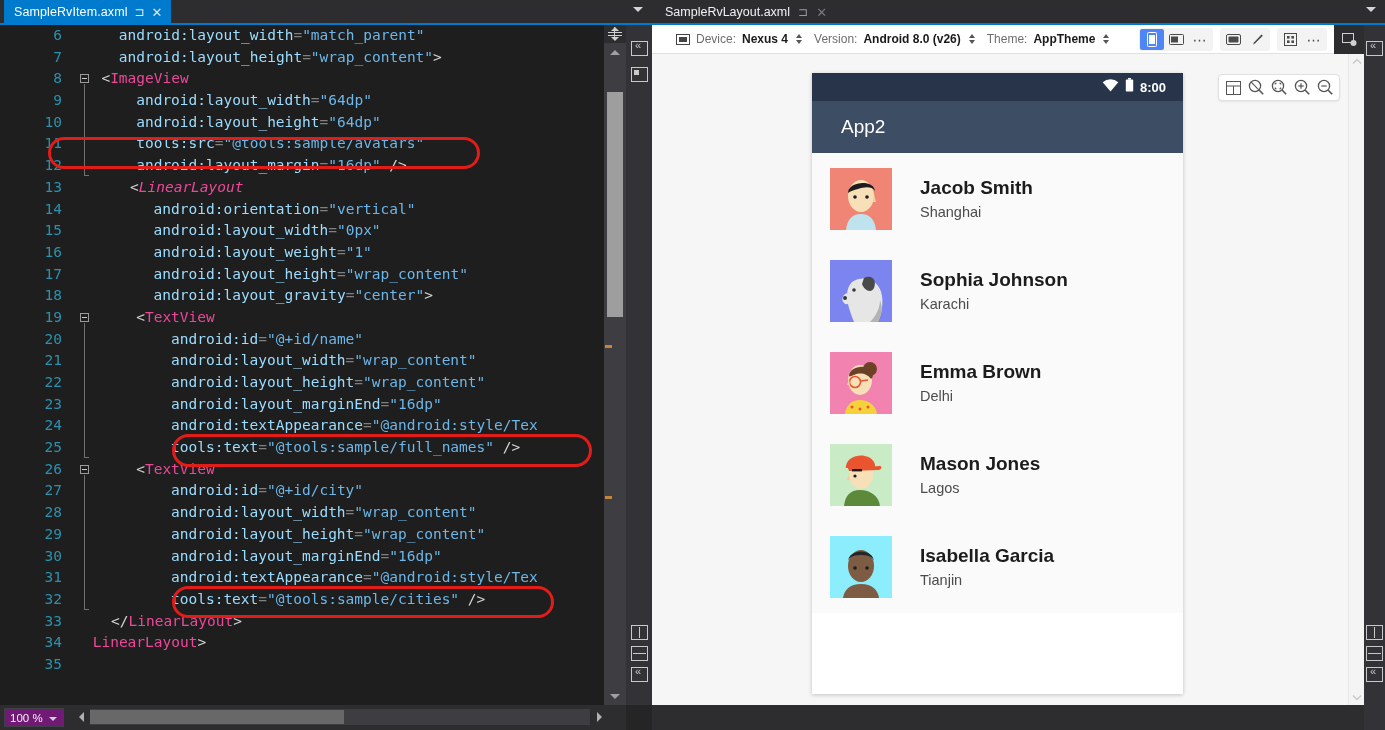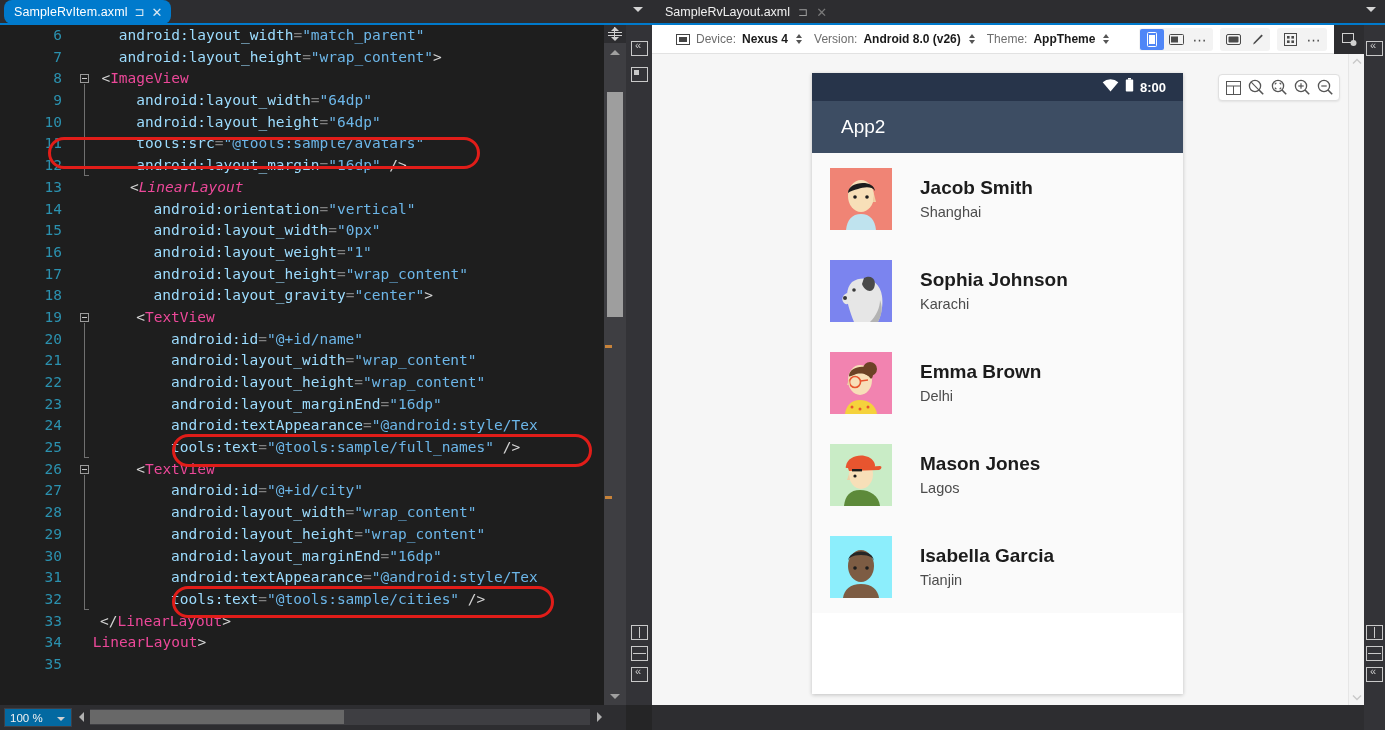--- a/index.html
+++ b/index.html
@@ -21,21 +21,21 @@
   }
   .tabstrip {
     position: absolute; left: 0; top: 0; width: 652px; height: 24px;
     background: #2d2d30;
   }
   .tab {
     position: absolute; left: 4px; top: 0; height: 24px;
     display: flex; align-items: center; gap: 7px;
     padding: 0 8px 0 10px;
     background: #007acc; color: #ffffff;
-    font-size: 12.5px; white-space: nowrap; border-radius: 8px;
+    font-size: 12.5px; white-space: nowrap;
   }
   .tab .tab-label { letter-spacing: .1px; }
   .tab .pin-icon, .tab .close-icon {
     font-size: 12px; color: #e6eef5; opacity: .95; line-height: 1;
   }
   .tab .close-icon { font-size: 13px; }
   .tabstrip-caret {
     position: absolute; right: 9px; top: 7px;
     width: 0; height: 0;
     border-left: 5px solid transparent; border-right: 5px solid transparent;
@@ -174,22 +174,22 @@
     content: ""; position: absolute; left: 1px; top: 6px;
     width: 13px; height: 1px; background: #c9c9c9;
   }
 
   
   #code-status {
     position: absolute; left: 0; top: 705px; width: 626px; height: 25px;
     background: #2d2d30;
   }
   .zoom-combo {
-    position: absolute; left: 4px; top: 3px; width: 68px; height: 19px;
-    background: #0369a1; border: 1px solid #3f3f46;
+    position: absolute; left: 4px; top: 3px; width: 60px; height: 19px;
+    background: #701a75; border: 1px solid #3f3f46;
     display: flex; align-items: center; padding-left: 5px;
     color: #f1f1f1; font-size: 11.5px;
   }
   .zoom-combo .caret {
     position: absolute; right: 6px; top: 8px; width: 0; height: 0;
     border-left: 4px solid transparent; border-right: 4px solid transparent;
     border-top: 4px solid #d0d0d0;
   }
   .hs-left, .hs-right {
     position: absolute; top: 4px; width: 16px; height: 16px;
@@ -378,21 +378,21 @@
           <div class="crow"><span class="lnum">23</span><span class="ctext" style="left: 171px;"><span class="t-attr">android:layout_marginEnd</span><span class="t-eq">=</span><span class="t-str">"16dp"</span></span></div>
           <div class="crow"><span class="lnum">24</span><span class="ctext" style="left: 171px;"><span class="t-attr">android:textAppearance</span><span class="t-eq">=</span><span class="t-str">"@android:style/Tex</span></span></div>
           <div class="crow"><span class="lnum">25</span><span class="ctext" style="left: 171px;"><span class="t-attr">tools:text</span><span class="t-eq">=</span><span class="t-str">"@tools:sample/full_names"</span><span class="t-punct"> /&gt;</span></span></div>
           <div class="crow"><span class="lnum">26</span><span class="ctext" style="left: 136.2px;"><span class="t-punct">&lt;</span><span class="t-tag">TextView</span></span></div>
           <div class="crow"><span class="lnum">27</span><span class="ctext" style="left: 171px;"><span class="t-attr">android:id</span><span class="t-eq">=</span><span class="t-str">"@+id/city"</span></span></div>
           <div class="crow"><span class="lnum">28</span><span class="ctext" style="left: 171px;"><span class="t-attr">android:layout_width</span><span class="t-eq">=</span><span class="t-str">"wrap_content"</span></span></div>
           <div class="crow"><span class="lnum">29</span><span class="ctext" style="left: 171px;"><span class="t-attr">android:layout_height</span><span class="t-eq">=</span><span class="t-str">"wrap_content"</span></span></div>
           <div class="crow"><span class="lnum">30</span><span class="ctext" style="left: 171px;"><span class="t-attr">android:layout_marginEnd</span><span class="t-eq">=</span><span class="t-str">"16dp"</span></span></div>
           <div class="crow"><span class="lnum">31</span><span class="ctext" style="left: 171px;"><span class="t-attr">android:textAppearance</span><span class="t-eq">=</span><span class="t-str">"@android:style/Tex</span></span></div>
           <div class="crow"><span class="lnum">32</span><span class="ctext" style="left: 171px;"><span class="t-attr">tools:text</span><span class="t-eq">=</span><span class="t-str">"@tools:sample/cities"</span><span class="t-punct"> /&gt;</span></span></div>
-          <div class="crow"><span class="lnum">33</span><span class="ctext" style="left: 100px;"><span class="t-punct">&lt;/</span><span class="t-tag">LinearLayout</span><span class="t-punct">&gt;</span></span></div>
+          <div class="crow"><span class="lnum">33</span><span class="ctext" style="left: 111px;"><span class="t-punct">&lt;/</span><span class="t-tag">LinearLayout</span><span class="t-punct">&gt;</span></span></div>
           <div class="crow"><span class="lnum">34</span><span class="ctext" style="left: 92.7px;"><span class="t-tag">LinearLayout</span><span class="t-punct">&gt;</span></span></div>
           <div class="crow"><span class="lnum">35</span><span class="ctext" style="left: 84px;"></span></div>
           <div class="fold-box" style="top: 49.4px;"></div>
           <div class="fold-line" style="top: 59.4px; height: 90.8px;"></div>
           <div class="fold-foot" style="left: 84px; top: 150.2px;"></div>
           <div class="fold-box" style="top: 288.1px;"></div>
           <div class="fold-line" style="top: 298.1px; height: 134.2px;"></div>
           <div class="fold-foot" style="left: 84px; top: 432.3px;"></div>
           <div class="fold-box" style="top: 440px;"></div>
           <div class="fold-line" style="top: 450px; height: 134.2px;"></div>

